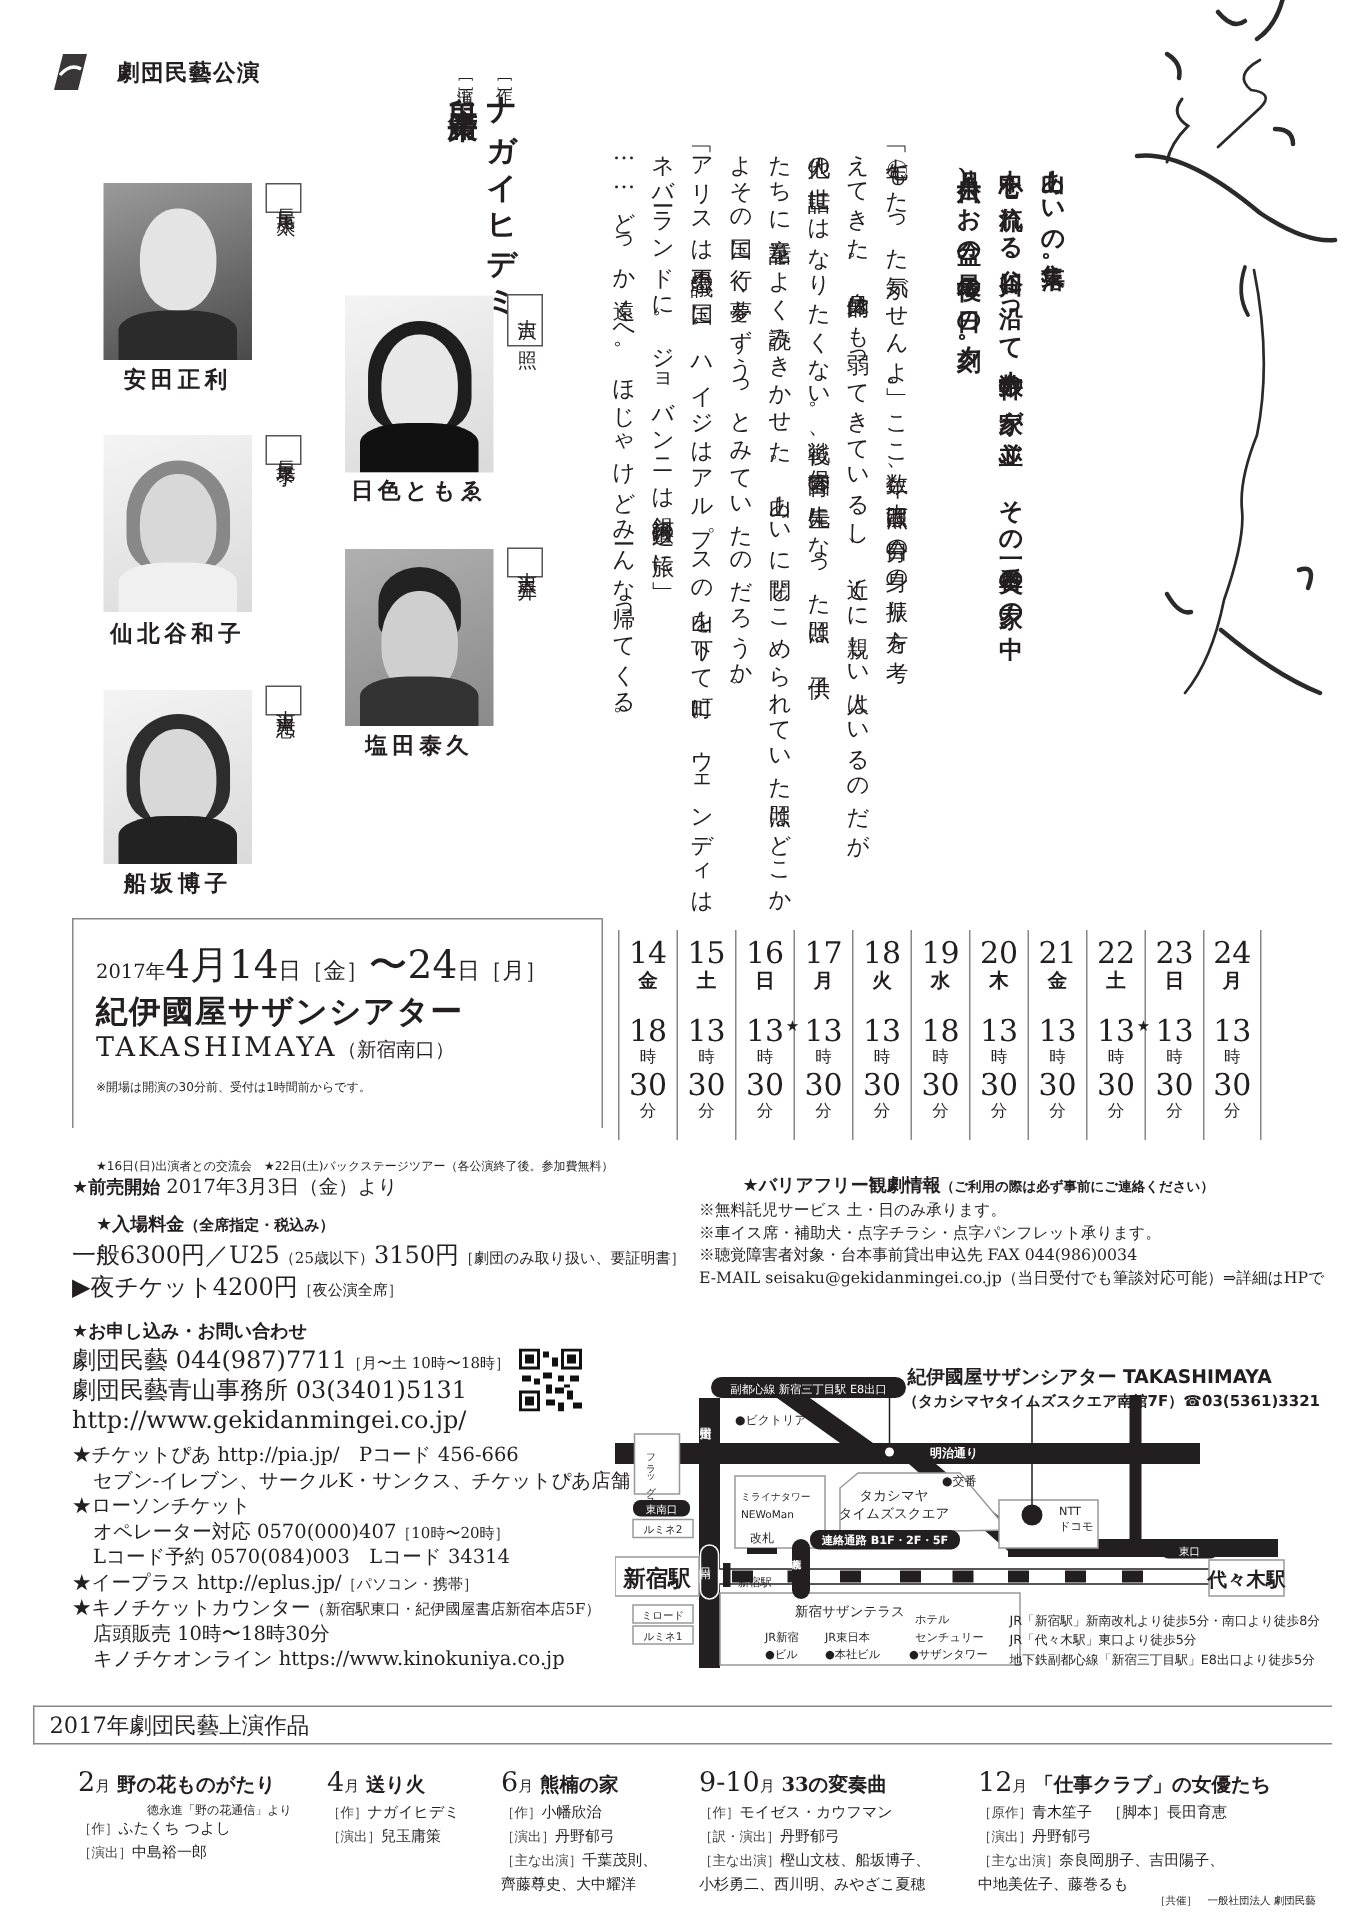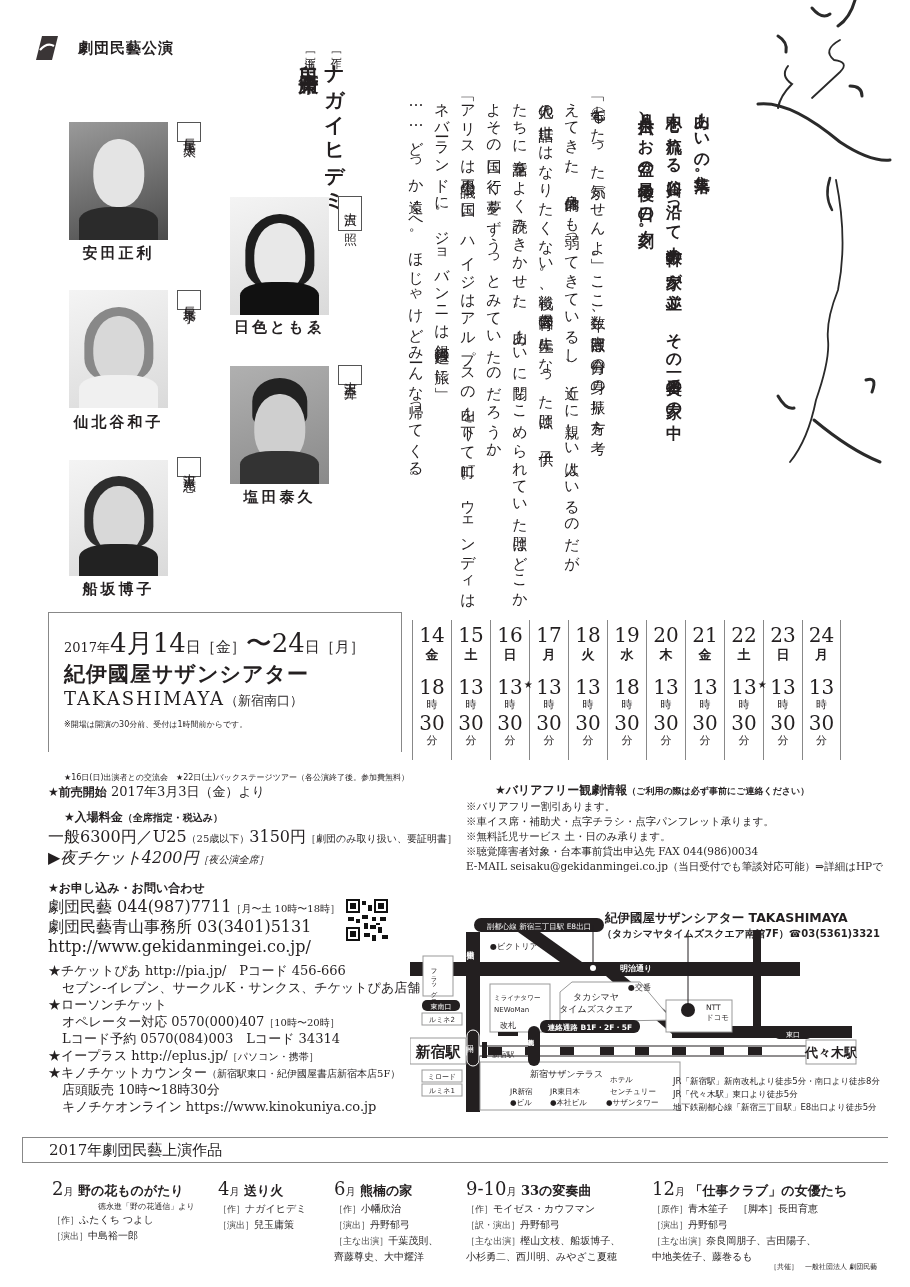--- a/index.html
+++ b/index.html
@@ -66,21 +66,21 @@
   .bf .h { font-family: "DejaVu Sans", sans-serif; font-weight: bold; font-size: 12px; margin-left: 29px; }
   .bf .h small { font-size: 9px; }
 
   
   .map { left: 410px; top: 900px; width: 480px; height: 215px; }
   .map-title { left: 605px; top: 910px; font-family: "DejaVu Sans", sans-serif; font-weight: bold; font-size: 12.5px; }
   .map-sub { left: 602px; top: 927px; font-family: "DejaVu Sans", sans-serif; font-weight: bold; font-size: 10px; }
   .access { left: 673px; top: 1075px; font-family: "DejaVu Sans", sans-serif; font-size: 8.5px; line-height: 13px; }
 
   
-  .band { left: 22px; top: 1137px; width: 866px; height: 26px; border: 1px solid #888; border-right: none; display: flex; align-items: center; padding-left: 26px; gap: 16px; }
+  .band { left: 22px; top: 1137px; width: 866px; height: 26px; border: 1px solid #888; border-right: none; display: flex; align-items: center; padding-left: 10px; gap: 16px; }
   .band .t { font-size: 15px; }
   .band .s { font-family: "DejaVu Sans", sans-serif; font-size: 7.5px; }
   .works { top: 1180px; font-size: 10px; line-height: 16px; }
   .works .wt { font-size: 13px; font-weight: bold; line-height: 18px; }
   .works .wt .m { font-size: 18px; font-weight: normal; }
   .works .wt .mm { font-size: 10px; font-weight: normal; }
   .works .sub { font-size: 8px; padding-left: 46px; line-height: 11px; }
   .works .lbl { font-size: 9px; color: #444; }
   .kyosai { left: 770px; top: 1262px; font-family: "DejaVu Sans", sans-serif; font-size: 7px; }
 </style>
@@ -276,21 +276,21 @@
 
 <div class="abs info" style="top:783px;">
   <b class="h">★前売開始</b> <span>2017年3月3日（金）より</span>
 </div>
 <div class="abs info" style="top:808px;margin-left:16px;">
   <b class="h">★入場料金</b><b class="h" style="font-size:10px">（全席指定・税込み）</b>
 </div>
 <div class="abs info" style="top:828px;">
   <span class="lg">一般6300円／U25</span><span class="sm">（25歳以下）</span><span class="lg">3150円</span><span class="sm">［劇団のみ取り扱い、要証明書］</span>
 </div>
-<div class="abs info" style="top:849px;font-style:italic;">
+<div class="abs info" style="top:849px;">
   <span class="lg">▶夜チケット4200円</span><span class="sm">［夜公演全席］</span>
 </div>
 <div class="abs info" style="top:879px;">
   <b class="h">★お申し込み・お問い合わせ</b>
 </div>
 <div class="abs info" style="top:898px;">
   <span class="lg">劇団民藝 044(987)7711</span><span class="sm">［月〜土 10時〜18時］</span>
 </div>
 <div class="abs info" style="top:918px;">
   <span class="lg">劇団民藝青山事務所 03(3401)5131</span>
@@ -331,23 +331,22 @@
 <div class="abs info" style="top:996px;"><span>★ローソンチケット</span></div>
 <div class="abs info" style="top:1013px; left:62px;"><span>オペレーター対応 0570(000)407</span><span class="sm">［10時〜20時］</span></div>
 <div class="abs info" style="top:1030px; left:62px;"><span>Lコード予約 0570(084)003　Lコード 34314</span></div>
 <div class="abs info" style="top:1047px;"><span>★イープラス http://eplus.jp/</span><span class="sm">［パソコン・携帯］</span></div>
 <div class="abs info" style="top:1064px;"><span>★キノチケットカウンター</span><span class="sm">（新宿駅東口・紀伊國屋書店新宿本店5F）</span></div>
 <div class="abs info" style="top:1081px; left:62px;"><span>店頭販売 10時〜18時30分</span></div>
 <div class="abs info" style="top:1098px; left:62px;"><span>キノチケオンライン https://www.kinokuniya.co.jp</span></div>
 
 <div class="abs bf">
   <div class="h"><span>★バリアフリー観劇情報</span><small>（ご利用の際は必ず事前にご連絡ください）</small></div>
-  <div>※バリアフリー割引あります。</div>
+  <div>※無料託児サービス 土・日のみ承ります。</div>
   <div>※車イス席・補助犬・点字チラシ・点字パンフレット承ります。</div>
-  <div>※無料託児サービス 土・日のみ承ります。</div>
   <div>※聴覚障害者対象・台本事前貸出申込先 FAX 044(986)0034</div>
   <div>E-MAIL seisaku@gekidanmingei.co.jp（当日受付でも筆談対応可能）⇒詳細はHPで</div>
 </div>
 
 <div class="abs map-title">紀伊國屋サザンシアター TAKASHIMAYA</div>
 <div class="abs map-sub">（タカシマヤタイムズスクエア南館7F）☎03(5361)3321</div>
 
 <svg class="abs map" viewBox="0 0 480 215" font-family="DejaVu Sans, sans-serif">
 
   <rect x="56" y="32" width="14" height="180" fill="#231f20"></rect>

